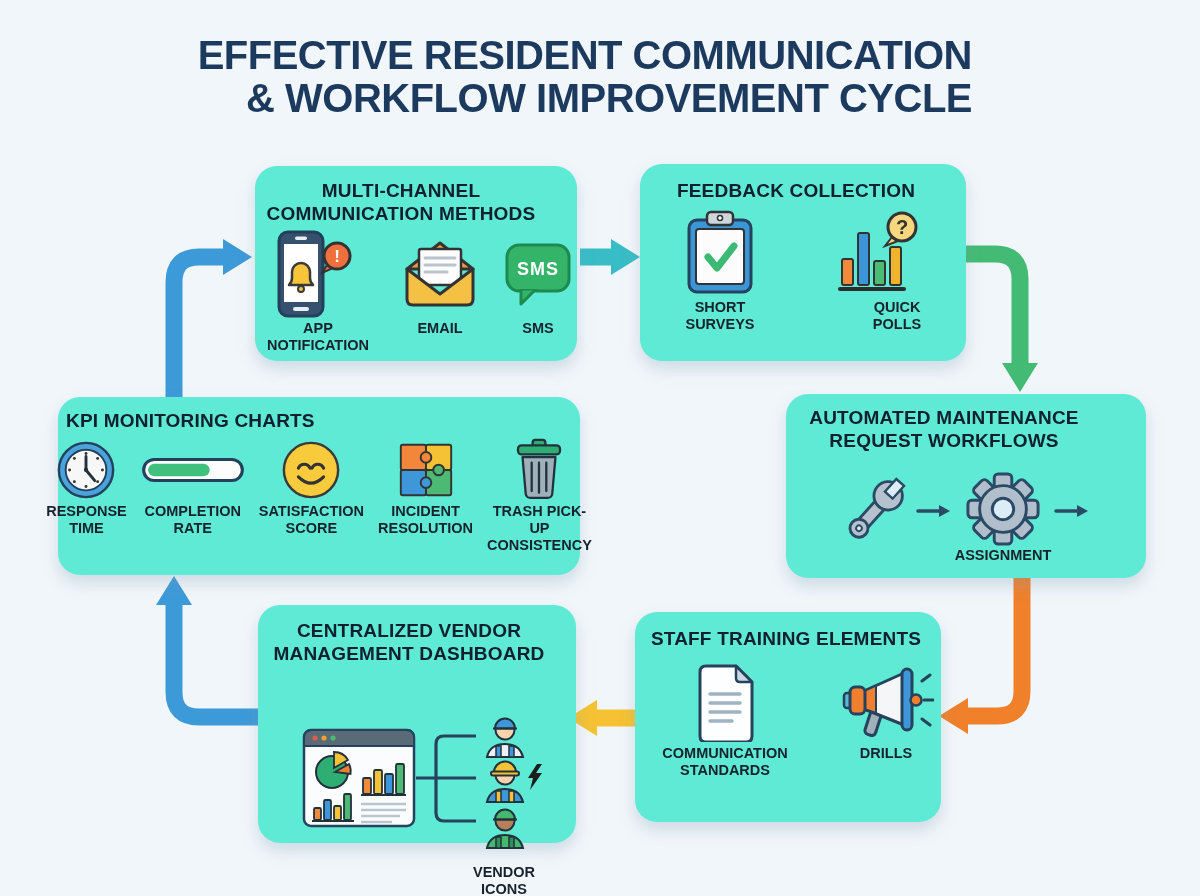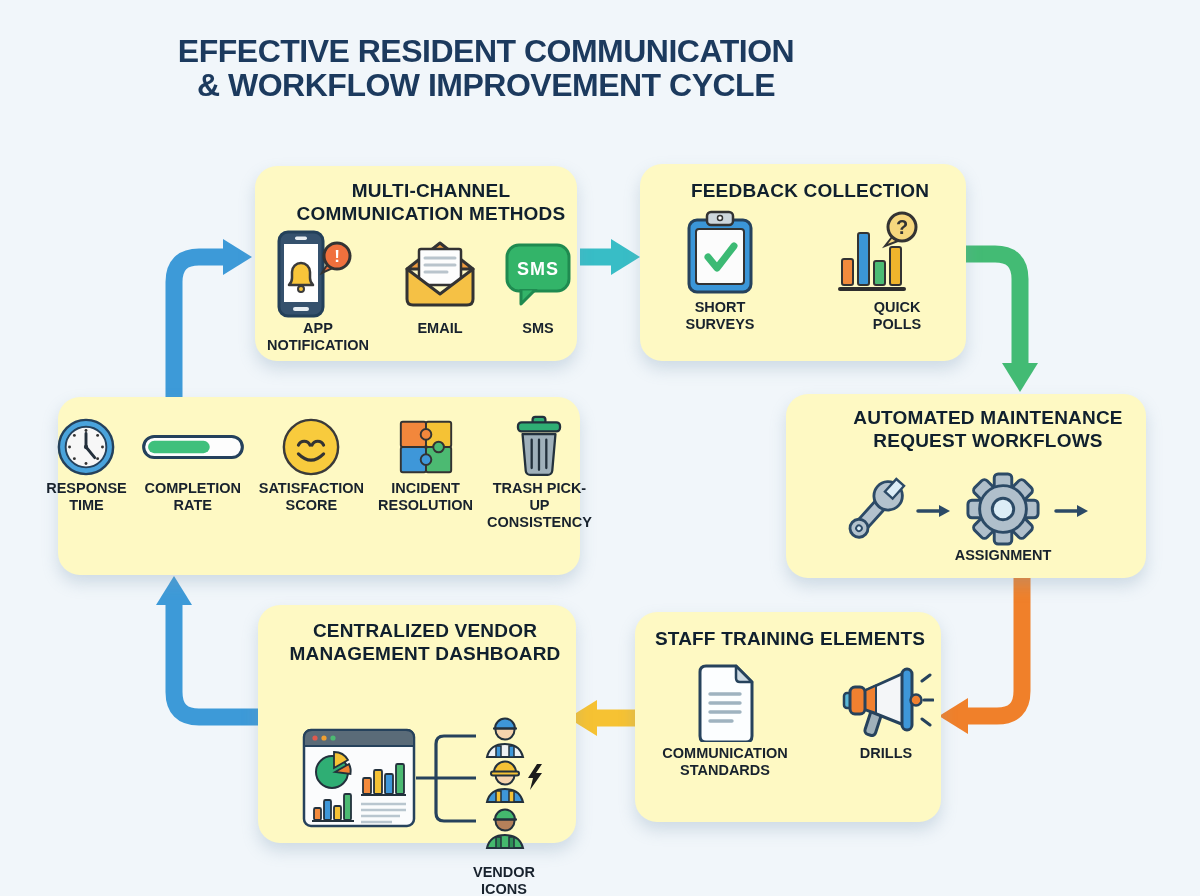--- a/index.html
+++ b/index.html
@@ -1,23 +1,23 @@
 <!DOCTYPE html>
 <html><head>
 <meta charset="utf-8">
 <style>
   html,body{margin:0;padding:0;}
   .canvas{position:relative;width:1200px;height:896px;background:#f1f6fa;
     font-family:"Liberation Sans",sans-serif;overflow:hidden;}
-  .main-title{position:absolute;top:34px;left:0;width:972px;text-align:center;
-    color:#1c3a5e;font-weight:bold;font-size:32px;line-height:1.07;letter-spacing:-0.5px;}
+  .main-title{position:absolute;top:34px;left:0;width:972px;text-align:right;
+    color:#1c3a5e;font-weight:bold;font-size:40px;line-height:1.07;letter-spacing:-0.5px;}
   .main-title span{display:block;}
   .flow-svg{position:absolute;left:0;top:0;pointer-events:none;}
-  .box{position:absolute;background:#fef9c3;border-radius:22px;box-sizing:border-box;
-    box-shadow:0 8px 16px rgba(125,155,180,0.30);display:flex;flex-direction:column;align-items:flex-end;}
+  .box{position:absolute;background:#5eead4;border-radius:22px;box-sizing:border-box;
+    box-shadow:0 8px 16px rgba(125,155,180,0.30);display:flex;flex-direction:column;align-items:flex-start;}
   .box-title{font-weight:bold;font-size:19px;line-height:1.2;color:#10202e;text-align:center;letter-spacing:0.2px;}
   .content-row{display:flex;flex:1;align-items:flex-start;justify-content:center;width:100%;}
   .item{display:flex;flex-direction:column;align-items:center;}
   .icon-slot{display:flex;align-items:center;justify-content:center;}
   .item-label{font-weight:bold;font-size:14.5px;line-height:1.18;color:#18222d;text-align:center;}
   
   .box-multi{left:255px;top:166px;width:322px;height:195px;padding:14px 6px 8px;}
   .box-multi .content-row{gap:24px;margin-top:2px;}
   .box-feedback{left:640px;top:164px;width:326px;height:197px;padding:16px 6px 8px;}
   .box-feedback .content-row{gap:62px;margin-top:4px;}
@@ -182,20 +182,21 @@
         <div class="item-label" style="width:98px;">ASSIGNMENT</div>
       </div>
       <svg class="step-arrow" width="36" height="16" viewBox="0 0 36 16">
         <path d="M2,8 H24" stroke="#2c4a66" stroke-width="3.5" stroke-linecap="round"></path>
         <polygon points="23,2 34,8 23,14" fill="#2c4a66"></polygon>
       </svg>
     </div>
   </section>
 
   <section class="box box-kpi">
+    <div class="box-title">KPI MONITORING CHARTS</div>
     <div class="content-row">
       <div class="item" style="width:96px;">
         <div class="icon-slot" style="height:66px;">
           <svg width="62" height="62" viewBox="0 0 64 64">
             <circle cx="32" cy="32" r="28" fill="#4aa3dc" stroke="#24415c" stroke-width="2.5"></circle>
             <circle cx="32" cy="32" r="21" fill="#f7f7f7" stroke="#24415c" stroke-width="2"></circle>
             <g fill="#333333">
               <circle cx="32" cy="15" r="1.5"></circle>
                 <circle cx="44" cy="20" r="1.5"></circle>
                 <circle cx="49" cy="32" r="1.5"></circle>

